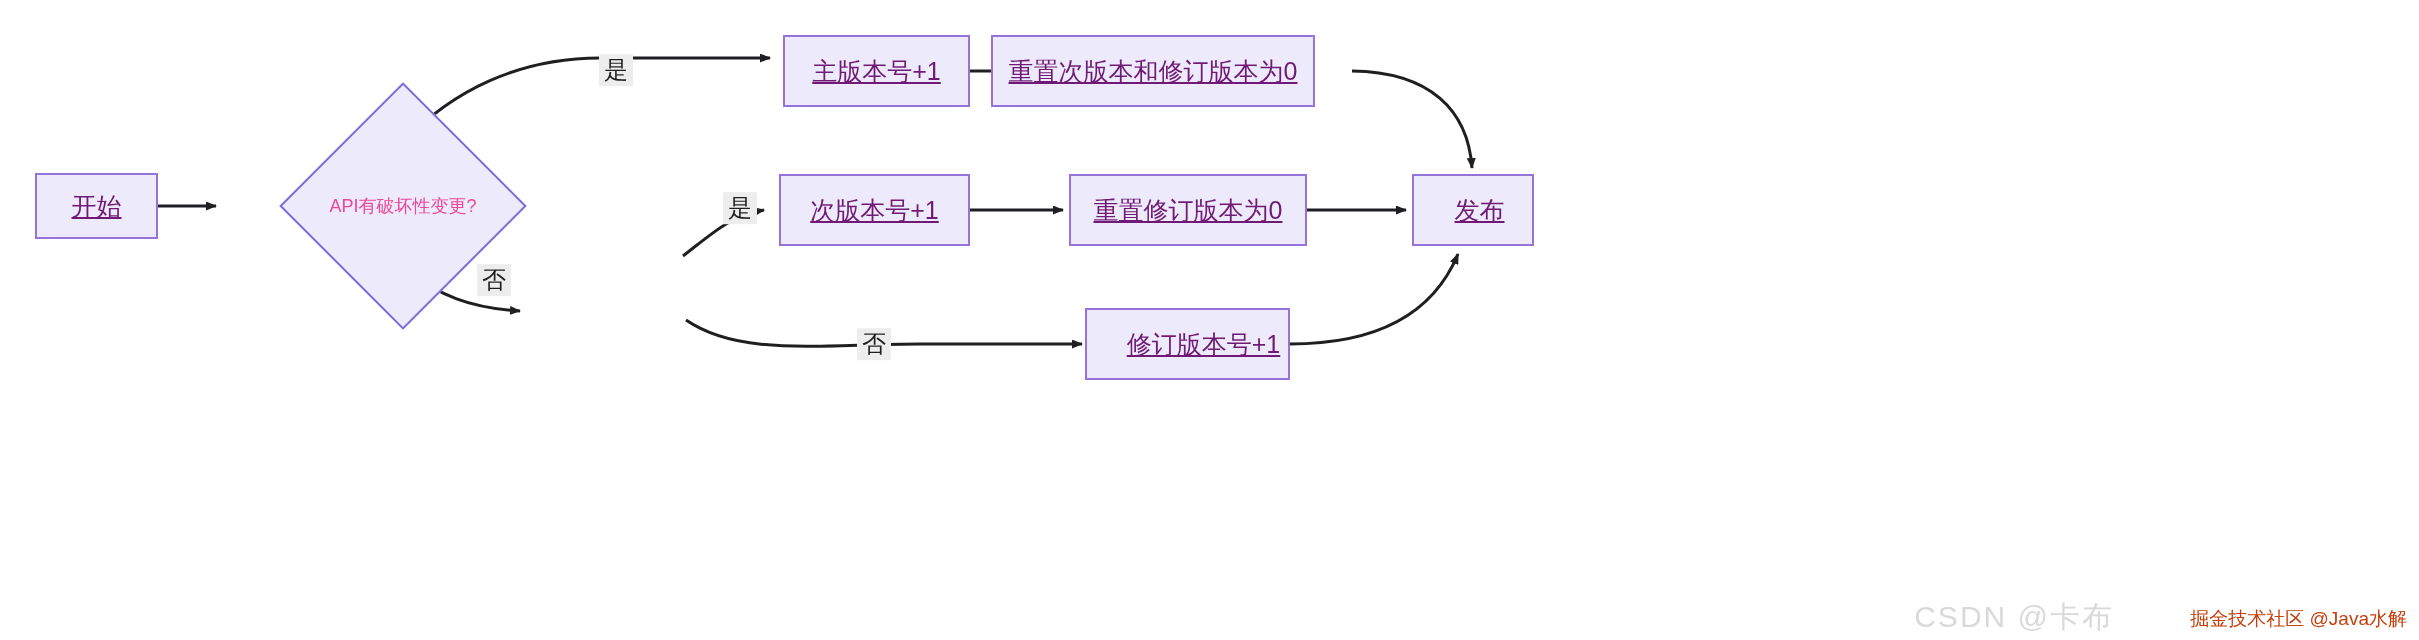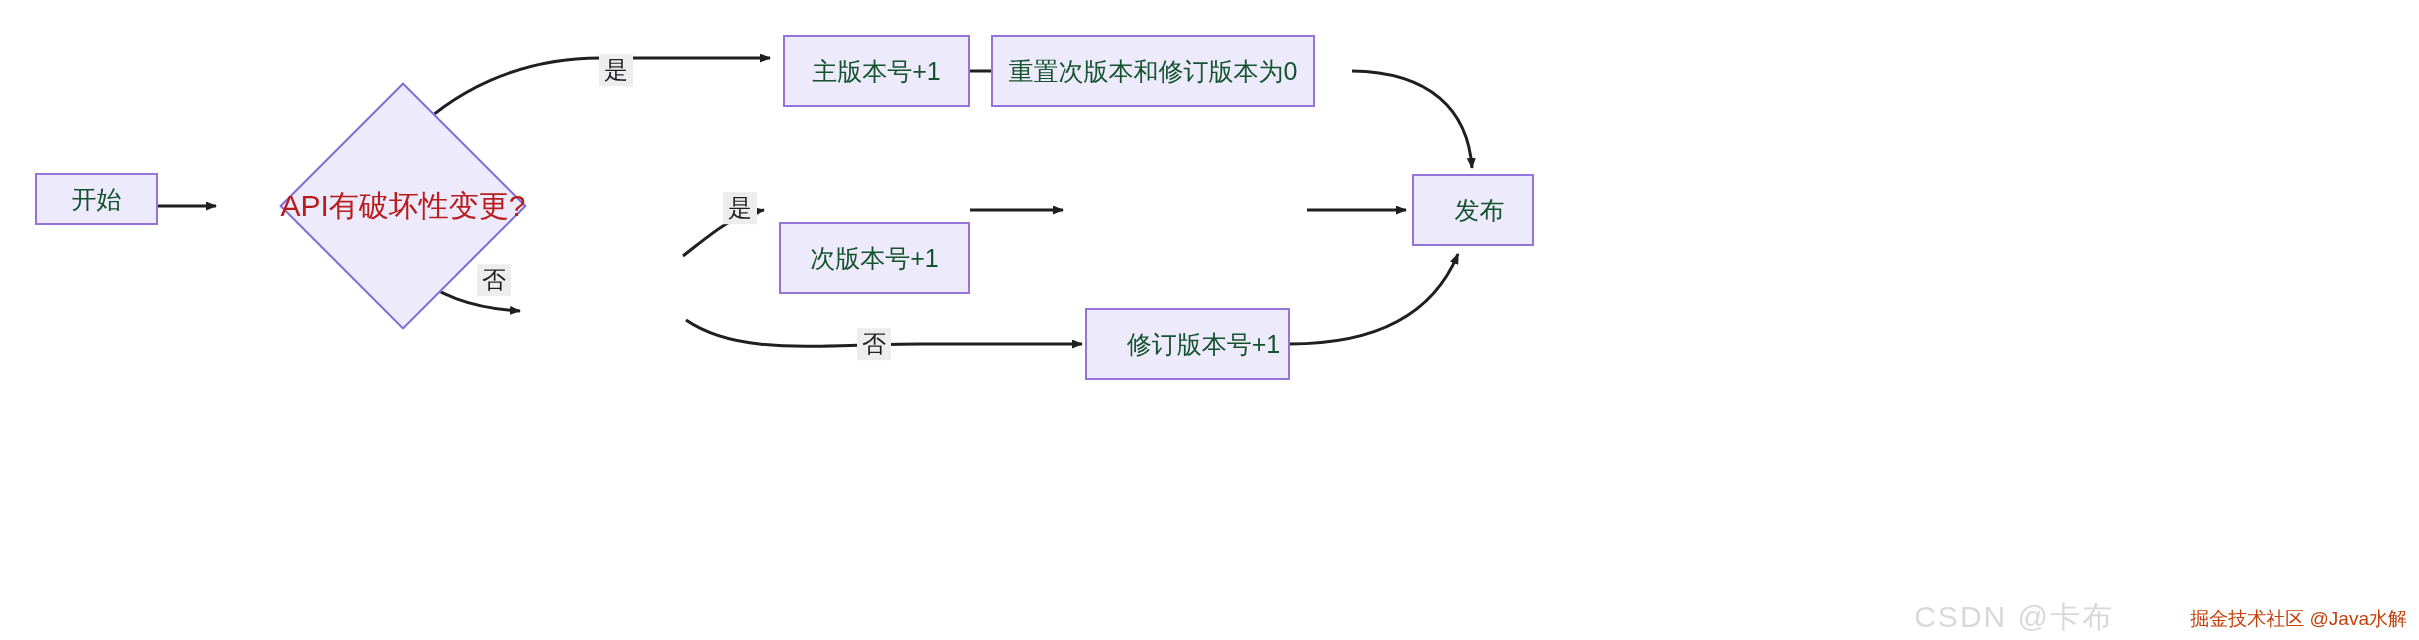--- a/index.html
+++ b/index.html
@@ -26,24 +26,25 @@
     pointer-events: none;
   }
 
   
   .node {
     position: absolute;
     box-sizing: border-box;
     display: flex;
     align-items: center;
     justify-content: center;
-    color: #14532d;
+    color: #701a75;
     font-size: 25px;
     line-height: 1.2;
     white-space: nowrap;
+    text-decoration: underline;
   }
   .node.rect {
     background: #ECEAFB;
     border: 2px solid #9673D8;
   }
   .diamond-wrap {
     position: absolute;
     display: flex;
     align-items: center;
     justify-content: center;
@@ -53,22 +54,22 @@
     left: 50%;
     top: 50%;
     background: #ECEAFB;
     border: 2px solid #7D6BD8;
     box-sizing: border-box;
     transform: translate(-50%, -50%) rotate(45deg);
   }
   .diamond-label {
     position: relative;
     z-index: 2;
-    color: #b91c1c;
-    font-size: 30px;
+    color: #ec4899;
+    font-size: 18px;
     white-space: nowrap;
   }
 
   
   .edge-label {
     position: absolute;
     background: #EDEDED;
     color: #1f1f22;
     font-size: 24px;
     line-height: 1.15;
@@ -124,42 +125,45 @@
 
     <path d="M970,210 L1063,210" fill="none" stroke="#1f1f22" stroke-width="3" marker-end="url(#arrowhead)"></path>
 
     <path d="M1307,210 L1406,210" fill="none" stroke="#1f1f22" stroke-width="3" marker-end="url(#arrowhead)"></path>
 
     <path d="M686,320 C740,357 820,344 920,344 L1082,344" fill="none" stroke="#1f1f22" stroke-width="3" marker-end="url(#arrowhead)"></path>
 
     <path d="M1290,344 C1380,344 1434,312 1458,254" fill="none" stroke="#1f1f22" stroke-width="3" marker-end="url(#arrowhead)"></path>
   </svg>
 
-  <div class="node rect" style="left:35px; top:173px; width:123px; height:52px;">
+  <div class="node rect" style="left:35px; top:173px; width:123px; height:66px;">
     <span>开始</span>
   </div>
 
   <div class="diamond-wrap" style="left:218px; top:81px; width:370px; height:250px;">
     <div class="diamond-shape" style="width:175px; height:175px;"></div>
     <span class="diamond-label">API有破坏性变更?</span>
   </div>
 
   <div class="node rect" style="left:783px; top:35px; width:187px; height:72px;">
     <span>主版本号+1</span>
   </div>
 
   <div class="node rect" style="left:991px; top:35px; width:324px; height:72px;">
     <span>重置次版本和修订版本为0</span>
   </div>
 
 
-  <div class="node rect" style="left:779px; top:174px; width:191px; height:72px;margin-top:48px;">
+  <div class="node rect" style="left:779px; top:174px; width:191px; height:72px;">
     <span>次版本号+1</span>
   </div>
 
+  <div class="node rect" style="left:1069px; top:174px; width:238px; height:72px;">
+    <span>重置修订版本为0</span>
+  </div>
 
   <div class="node rect" style="left:1085px; top:308px; width:205px; height:72px;padding-left:32px;">
     <span>修订版本号+1</span>
   </div>
 
   <div class="node rect" style="left:1412px; top:174px; width:122px; height:72px;padding-left:13px;">
     <span>发布</span>
   </div>
 
   <div class="edge-label" style="left:616px; top:70px;">是</div>

